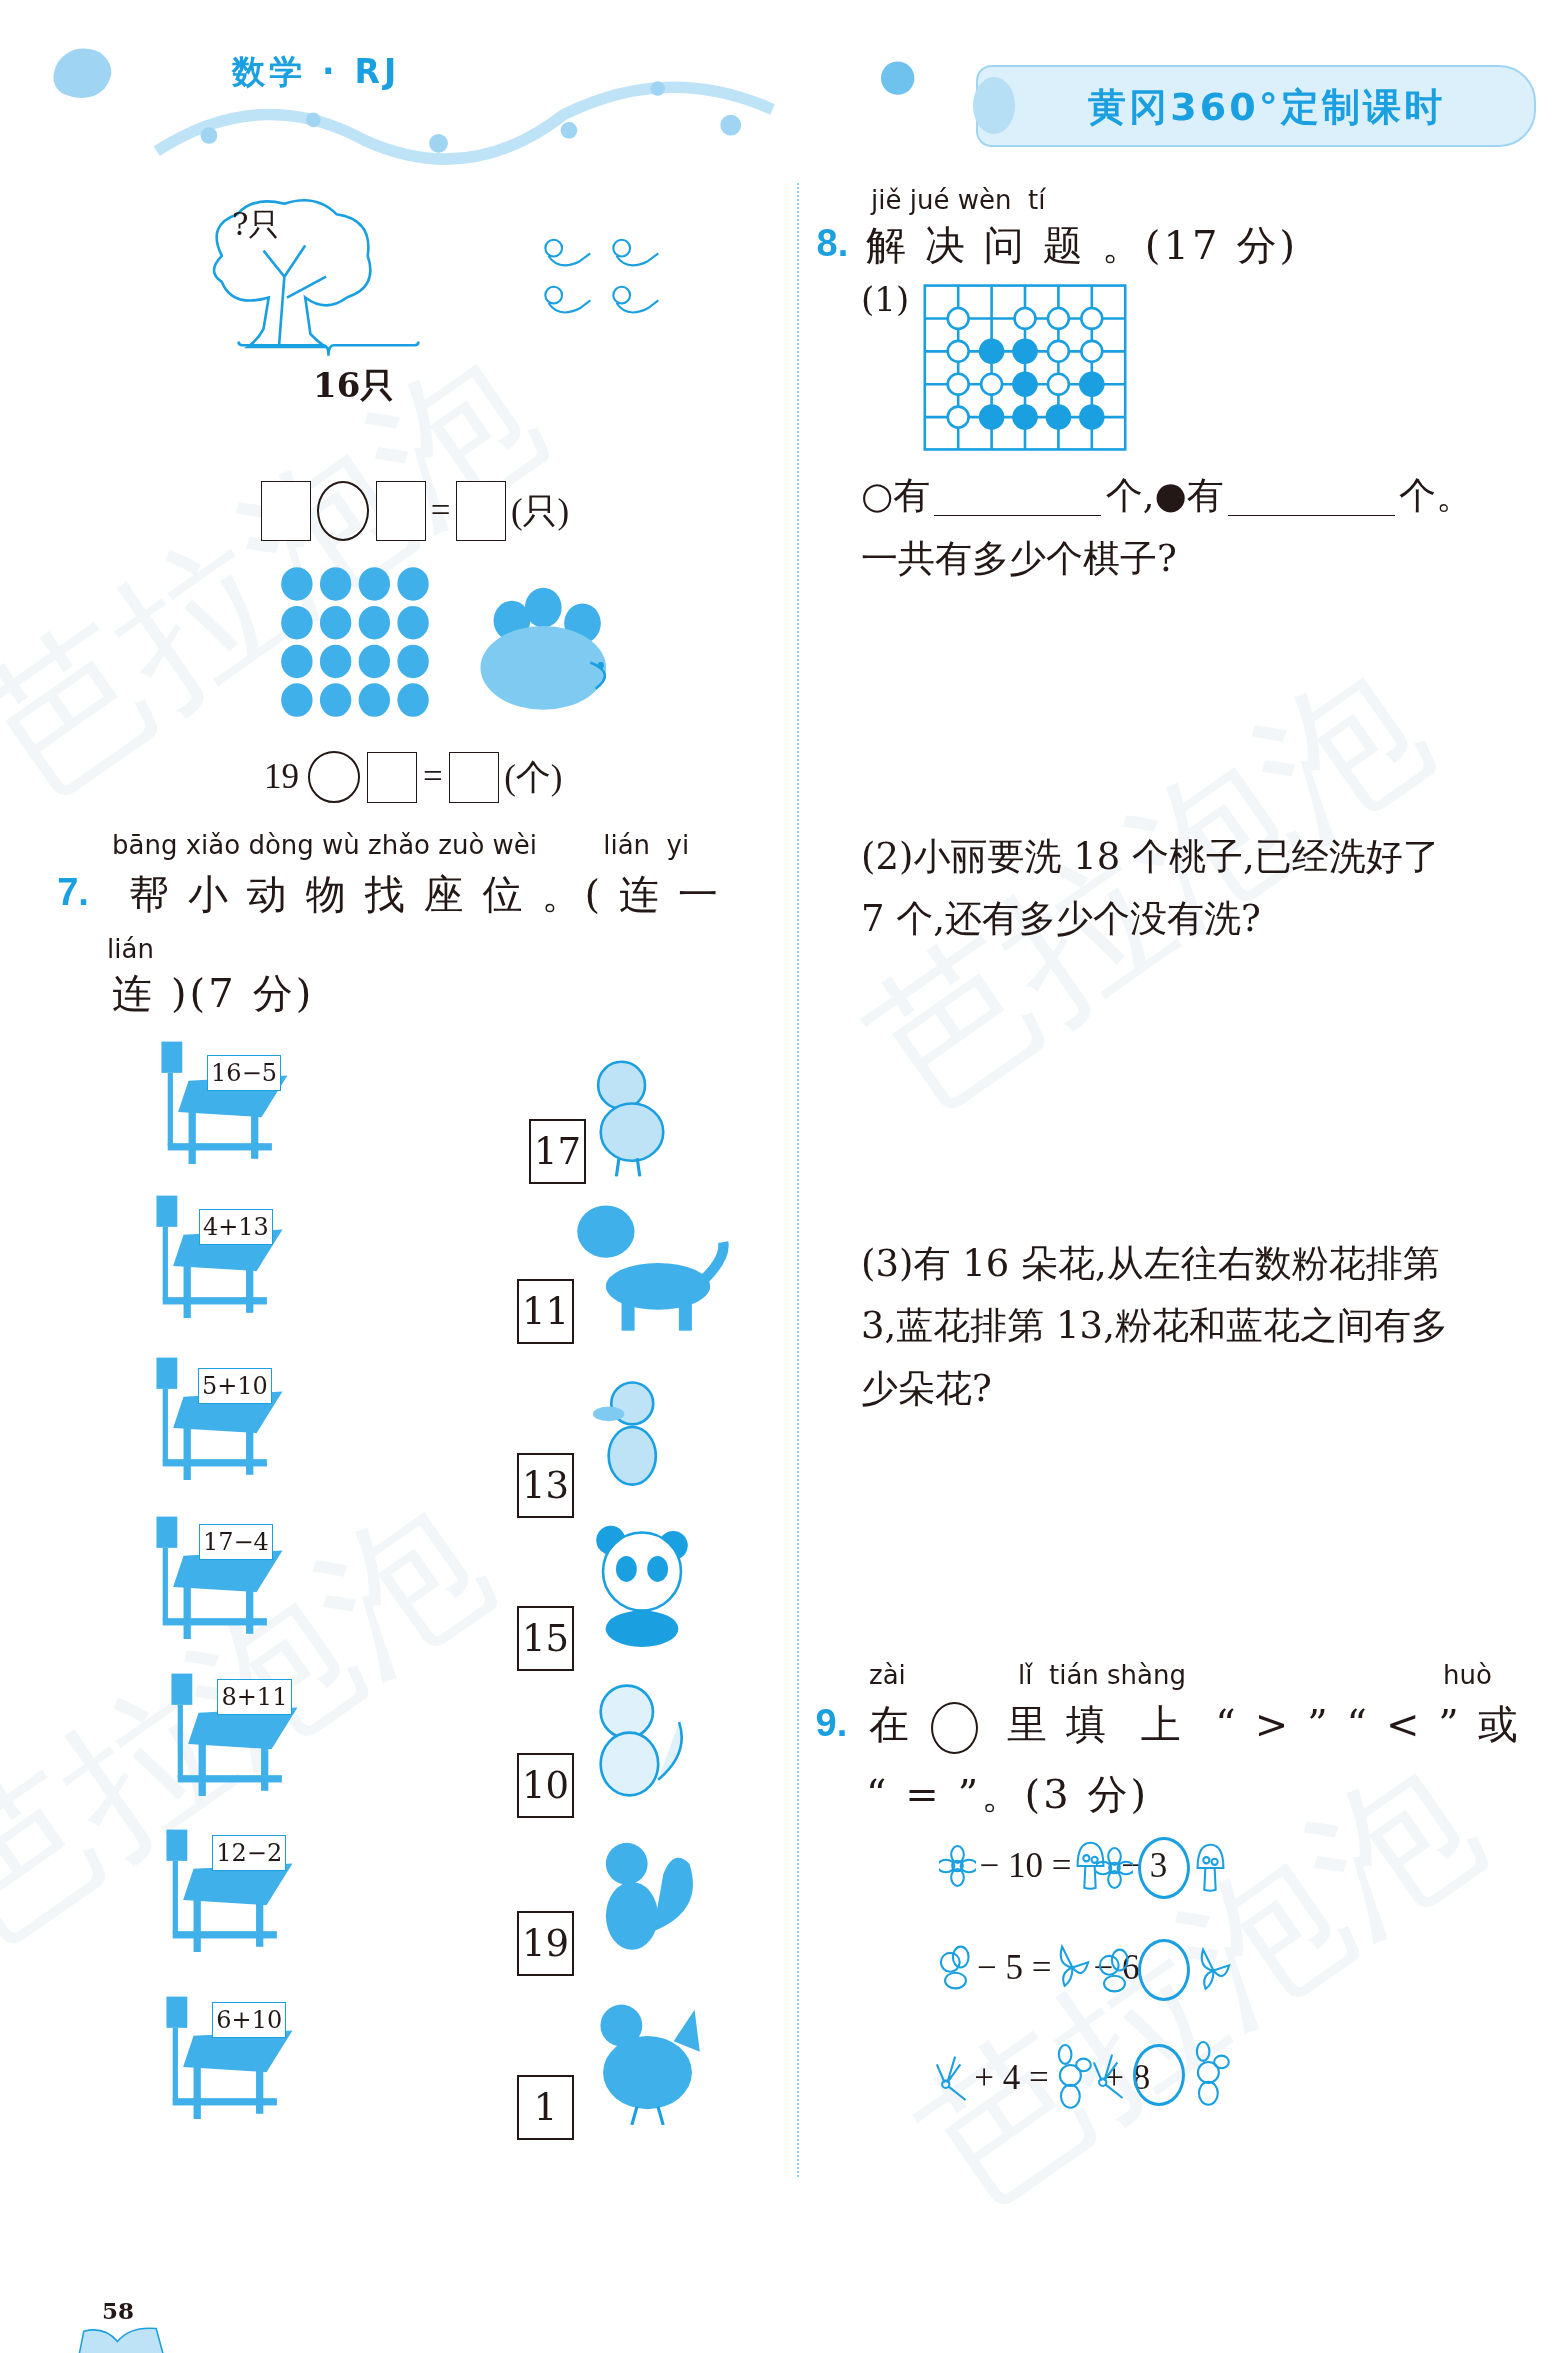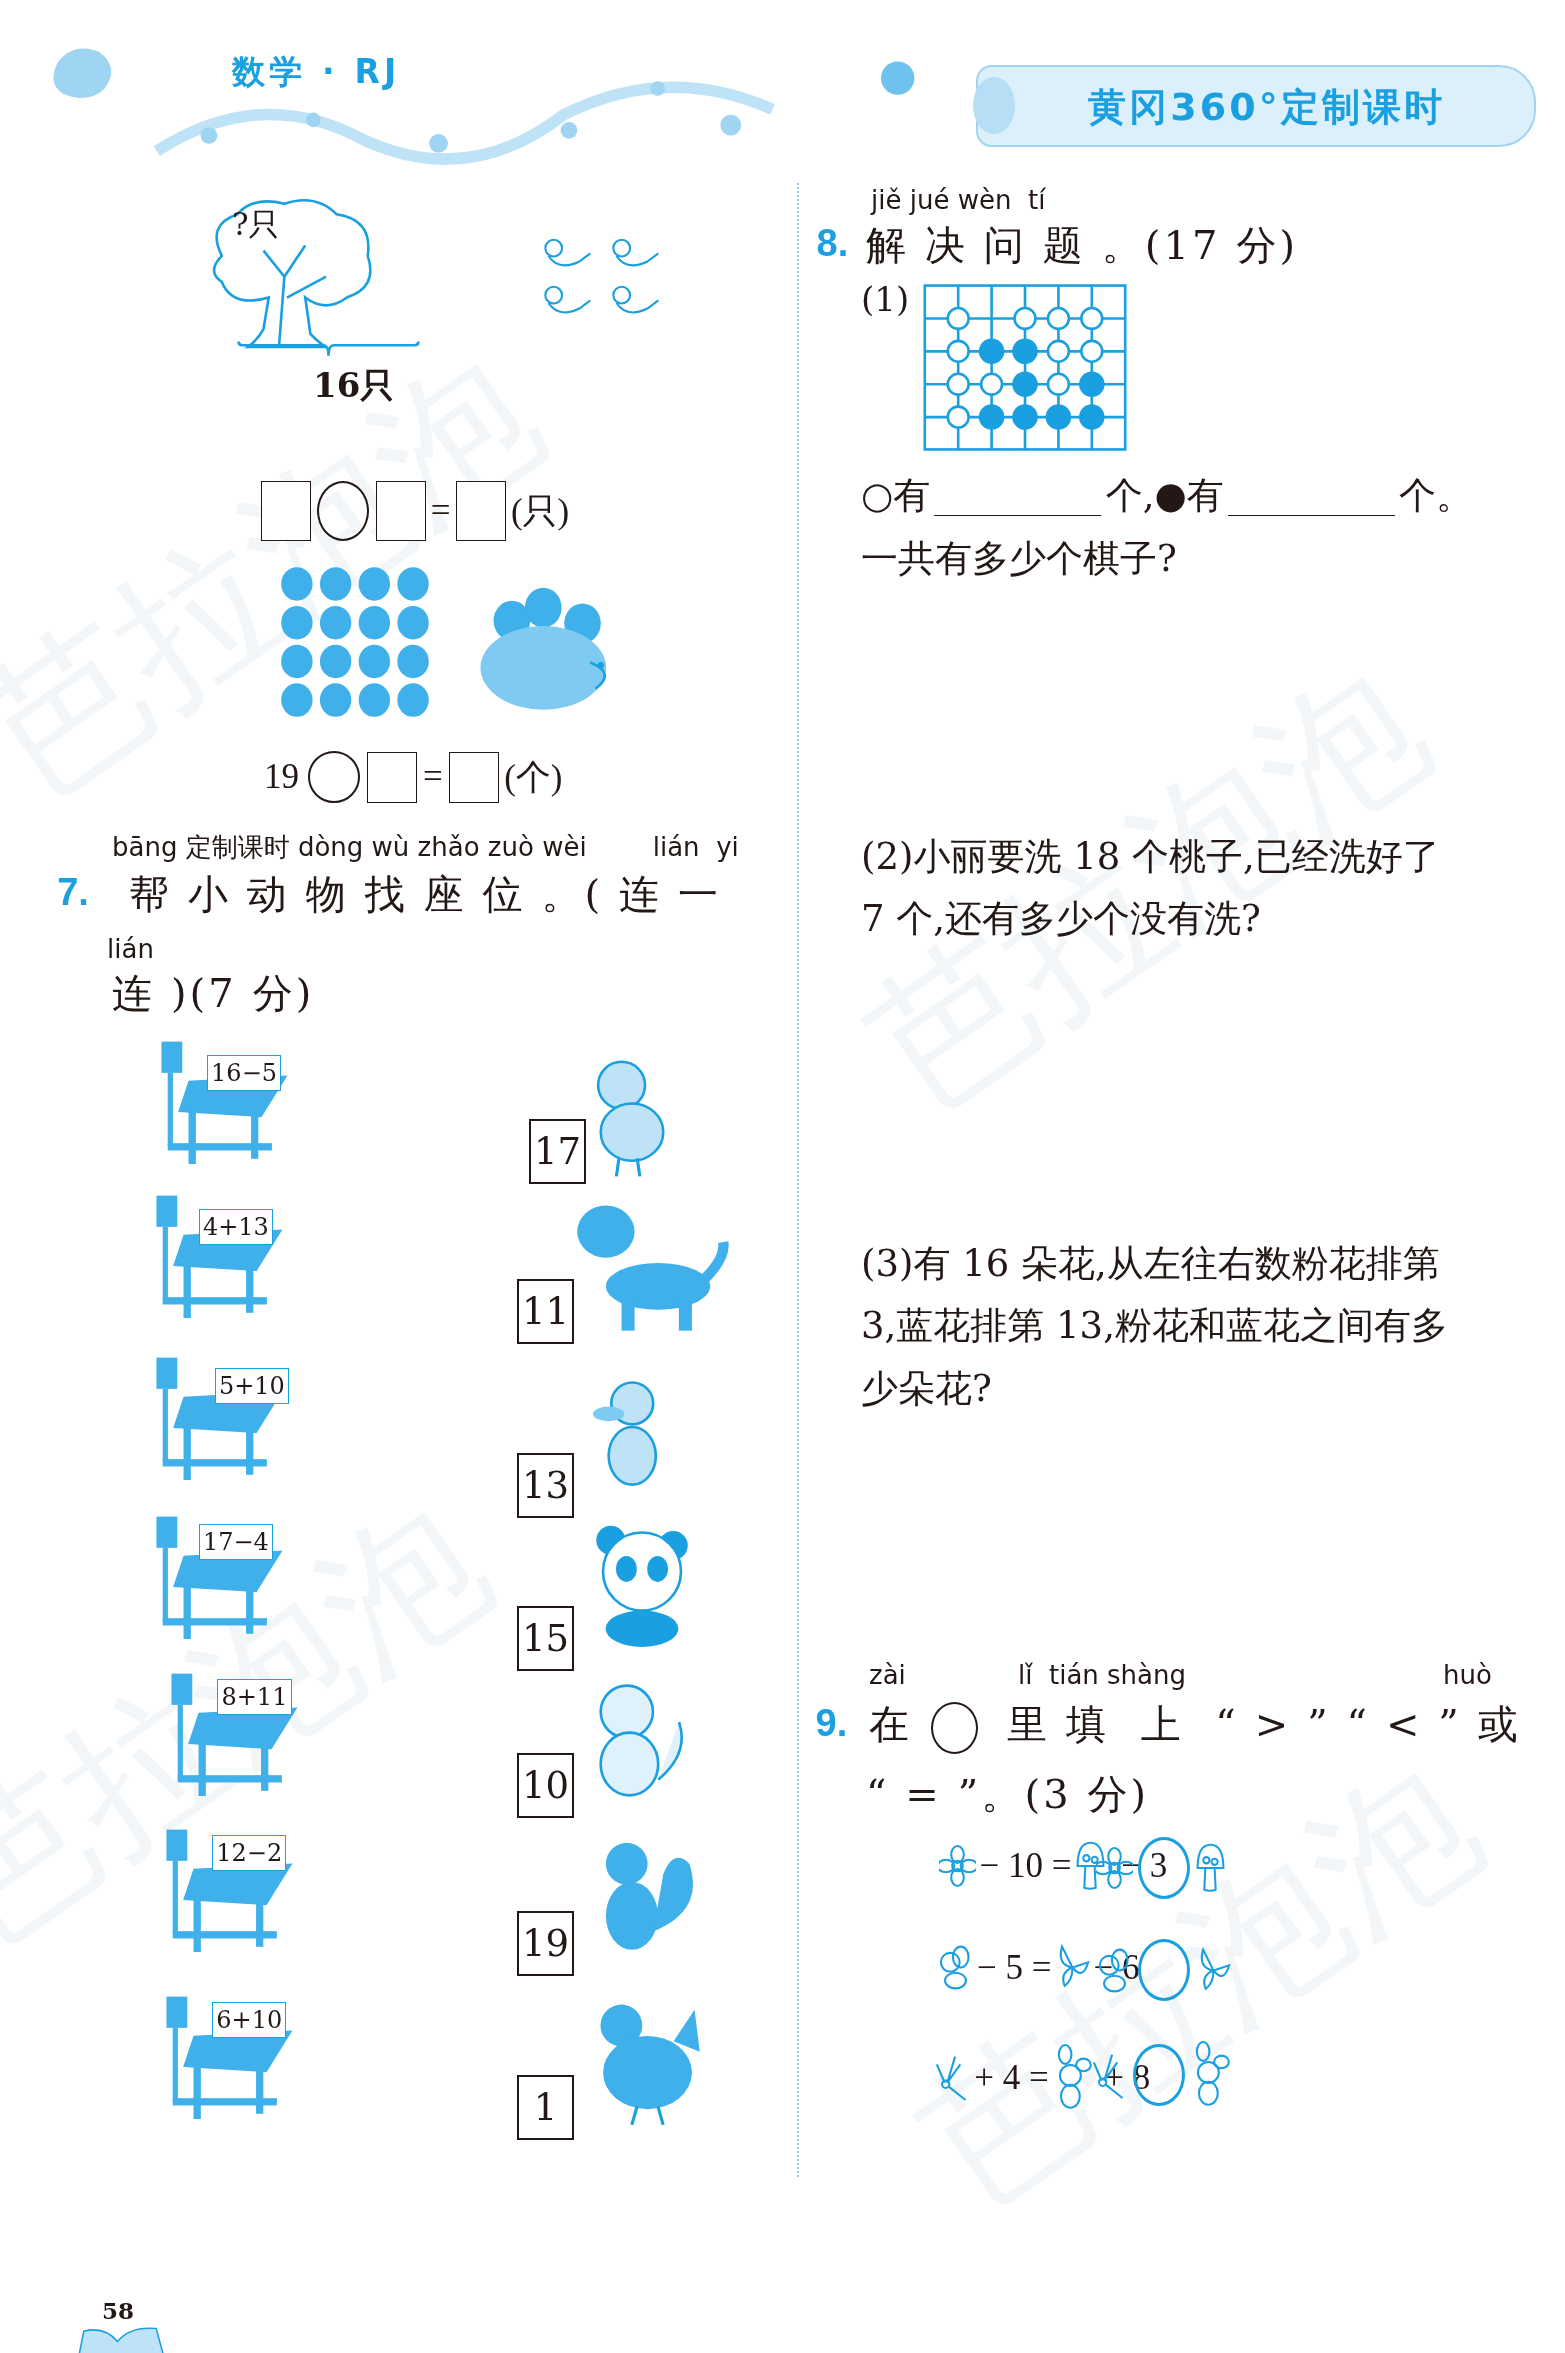--- a/index.html
+++ b/index.html
@@ -126,21 +126,21 @@
     <span style="margin-right:9.4px;">19</span>
     <span class="circ" style="width:52px;height:52px;margin-right:6.3px;"></span>
     <span class="box" style="width:50px;height:51px;"></span>
     <span style="margin:0 6.3px;">=</span>
     <span class="box" style="width:50px;height:51px;"></span>
     <span style="margin-left:5.2px;">(个)</span>
   </div>
 </div>
 
 <div class="abs" style="left:52px;top:830px;width:731px;">
-  <div class="abs pinyin" style="left:60px;top:0;">bāng 定制课时 dòng wù zhǎo zuò wèi        lián  yi</div>
+  <div class="abs pinyin" style="left:60px;top:0;">bāng xiǎo dòng wù zhǎo zuò wèi        lián  yi</div>
   <div class="abs qnum" style="left:5.2px;top:41px;">7.</div>
   <div class="abs qtitle" style="left:77px;top:37px;">帮 小 动 物 找 座 位 。( 连 一</div>
   <div class="abs pinyin" style="left:55px;top:104px;">lián</div>
   <div class="abs qtitle" style="left:60px;top:136px;">连 )(7 分)</div>
 </div>
 
 <div class="abs" style="left:157px;top:1039px;width:157px;height:1122px;">
   <div class="abs" style="left:0;top:0;width:136px;height:136px;">
     <svg class="abs" width="136" height="125" viewBox="0 0 260 240">
         <g fill="#3fb0ea">
@@ -171,21 +171,21 @@
     <svg class="abs" width="136" height="125" viewBox="0 0 260 240">
         <g fill="#3fb0ea">
           <rect x="8" y="5" width="40" height="60"></rect>
           <rect x="20" y="65" width="10" height="140"></rect>
           <polygon points="60,80 250,70 200,150 40,140"></polygon>
           <rect x="60" y="140" width="14" height="100"></rect>
           <rect x="180" y="130" width="14" height="100"></rect>
           <rect x="20" y="200" width="200" height="14"></rect>
         </g>
       </svg>
-    <div class="abs label-card" style="left:63px;top:13px;">5+10</div>
+    <div class="abs label-card" style="left:46px;top:13px;">5+10</div>
   </div>
   <div class="abs" style="left:-5.2px;top:475px;width:136px;height:136px;">
     <svg class="abs" width="136" height="125" viewBox="0 0 260 240">
         <g fill="#3fb0ea">
           <rect x="8" y="5" width="40" height="60"></rect>
           <rect x="20" y="65" width="10" height="140"></rect>
           <polygon points="60,80 250,70 200,150 40,140"></polygon>
           <rect x="60" y="140" width="14" height="100"></rect>
           <rect x="180" y="130" width="14" height="100"></rect>
           <rect x="20" y="200" width="200" height="14"></rect>

